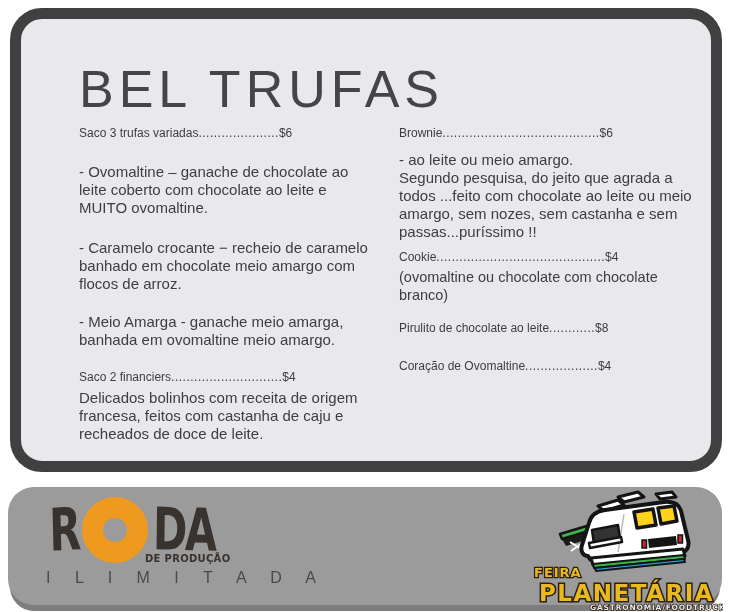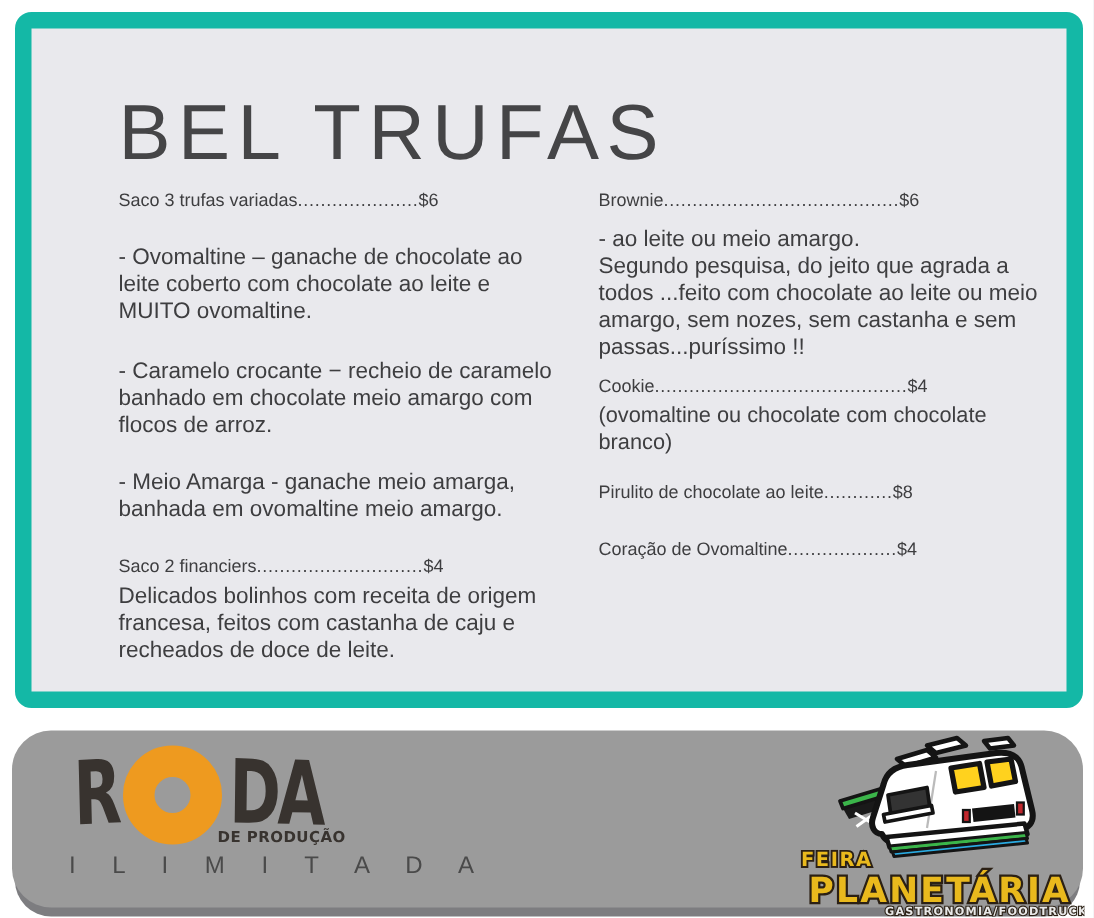--- a/index.html
+++ b/index.html
@@ -5,21 +5,21 @@
   * { margin:0; padding:0; box-sizing:border-box; }
   html,body { width:729px; height:612px; }
   body {
     position:relative; background:#ffffff; overflow:hidden;
     font-family:"Liberation Sans", sans-serif; color:#3e3e40;
   }
 
   
   .menu-card {
     position:absolute; left:10px; top:8px; width:712px; height:464px;
-    background:#e9e9ed; border:11px solid #14b8a6; border-radius:11px;
+    background:#e9e9ed; border:11px solid #404040; border-radius:32px;
   }
   .title {
     position:absolute; left:58px; top:40px;
     font-size:52px; font-weight:400; letter-spacing:5px; color:#454547;
     white-space:nowrap;
   }
   .col { position:absolute; top:104px; font-size:15px; line-height:18px; }
   .col-left  { left:58px;  width:296px; }
   .col-right { left:378px; width:306px; }
 

